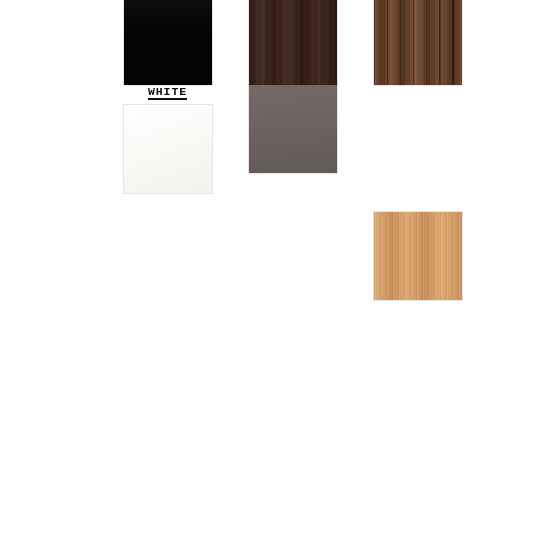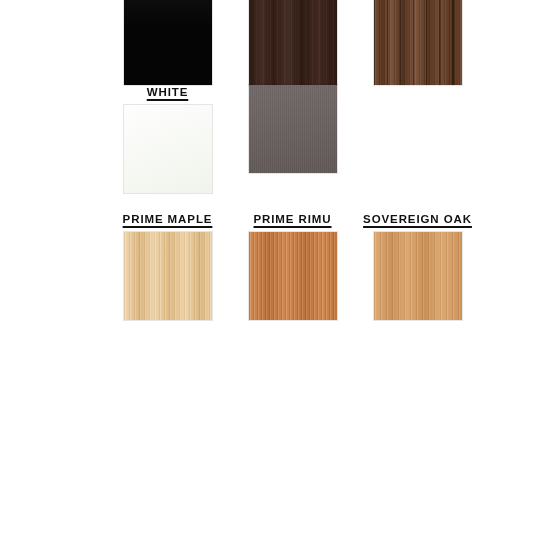--- a/index.html
+++ b/index.html
@@ -46,21 +46,21 @@
 
   
   .item {
     display: flex;
     flex-direction: column;
     align-items: center;
     justify-content: flex-start;
   }
 
   .swatch-label {
-    font-family: Liberation Sans, sans-serif;
+    font-family: Liberation Mono, monospace;
     font-weight: bold;
     font-size: 11.5px;
     letter-spacing: 0.9px;
     color: #111111;
     text-transform: uppercase;
     white-space: nowrap;
     text-decoration: underline;
     text-underline-offset: 3px;
     text-decoration-thickness: 1.5px;
     line-height: 14px;
@@ -327,45 +327,24 @@
       <div class="item">
         <div class="swatch-chip sw-brushed-pewter">
           <div class="base"></div>
           <div class="grain"></div>
           <div class="figure"></div>
         </div>
       </div>
     </div>
 
 
-    <div class="cell c1 r3">
-      <div class="item">
-        <div class="swatch-label">PRIME MAPLE</div>
-        <div class="swatch-chip sw-prime-maple">
-          <div class="base"></div>
-          <div class="grain"></div>
-          <div class="figure"></div>
-        </div>
-      </div>
-    </div>
-
-    <div class="cell c2 r3">
-      <div class="item">
-        <div class="swatch-label">PRIME RIMU</div>
-        <div class="swatch-chip sw-prime-rimu">
-          <div class="base"></div>
-          <div class="grain"></div>
-          <div class="figure"></div>
-        </div>
-      </div>
-    </div>
+
 
     <div class="cell c3 r3">
       <div class="item">
-        <div class="swatch-label">SOVEREIGN OAK</div>
         <div class="swatch-chip sw-sovereign-oak">
           <div class="base"></div>
           <div class="grain"></div>
           <div class="figure"></div>
         </div>
       </div>
     </div>
 
   </div>
 </div>

